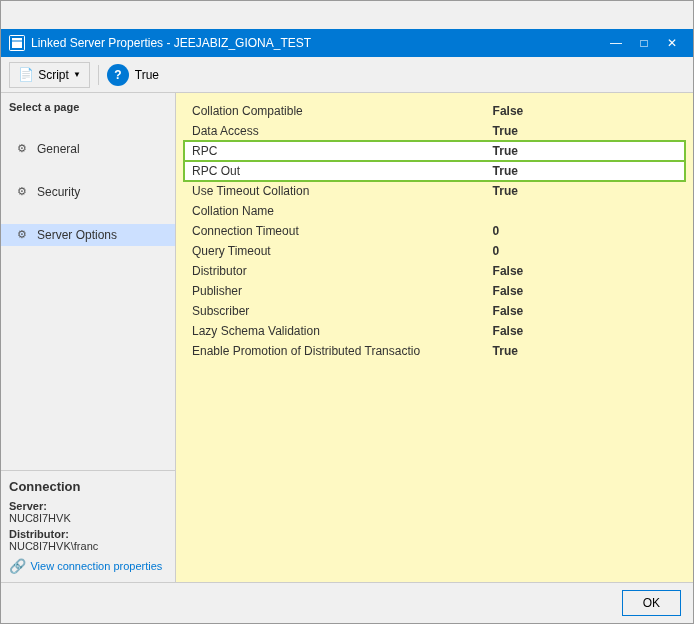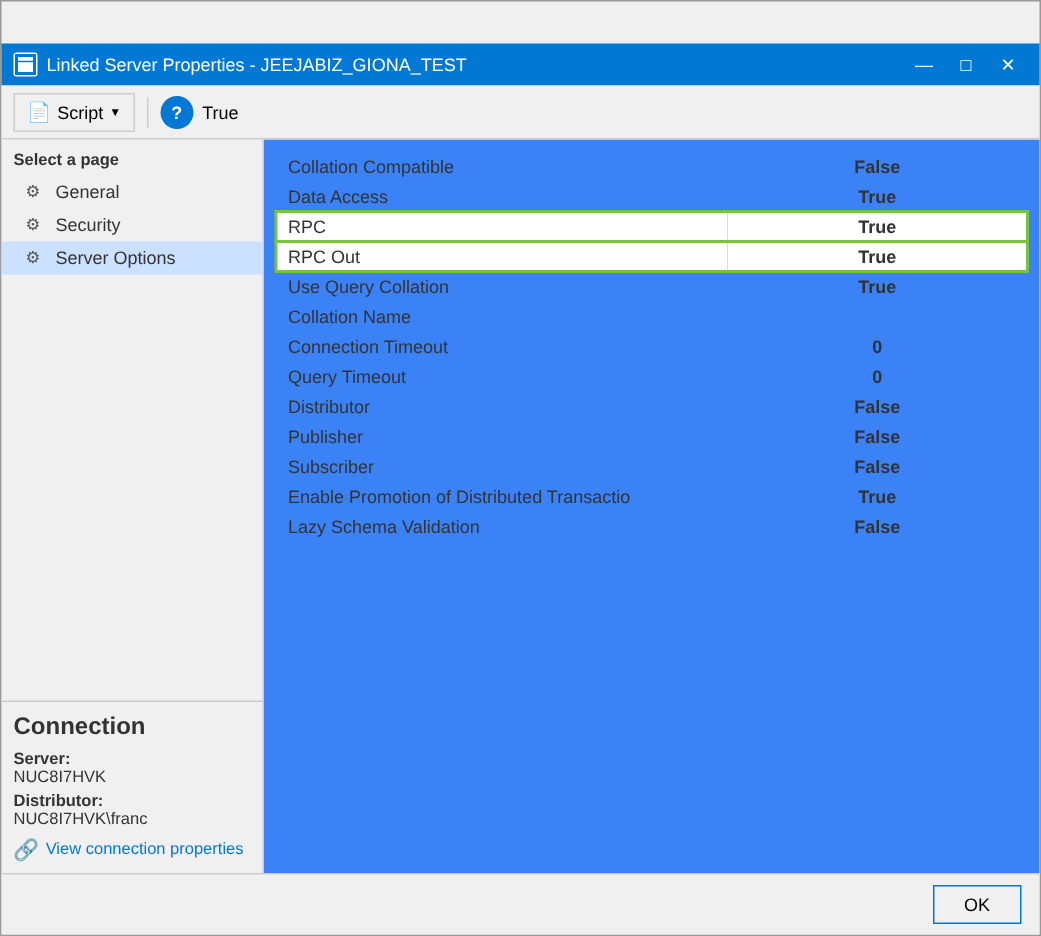--- a/index.html
+++ b/index.html
@@ -98,20 +98,21 @@
       flex: 1;
       overflow: hidden;
     }
     .sidebar {
       width: 175px;
       background: #f0f0f0;
       border-right: 1px solid #ccc;
       display: flex;
       flex-direction: column;
       flex-shrink: 0;
+      gap: 21px;
     }
     .sidebar-header {
       padding: 8px 8px 4px 8px;
       font-size: 11px;
       font-weight: bold;
       color: #333;
     }
     .sidebar-item {
       display: flex;
       align-items: center;
@@ -128,21 +129,21 @@
       font-size: 11px;
       color: #555;
     }
     .connection-section {
       border-top: 1px solid #ccc;
       padding: 8px;
       margin-top: auto;
     }
     .connection-title {
       font-weight: bold;
-      font-size: 16px;
+      font-size: 13px;
       margin-bottom: 6px;
       color: #333;
     }
     .connection-label {
       font-weight: bold;
       font-size: 11px;
       color: #333;
     }
     .connection-value {
       font-size: 11px;
@@ -175,21 +176,21 @@
     .progress-spinner {
       width: 28px;
       height: 28px;
       border-radius: 50%;
       border: 3px solid #ddd;
       border-top: 3px solid #aaa;
       flex-shrink: 0;
     }
     .right-panel {
       flex: 1;
-      background: #3b82f6;
+      background: #fef9c3;
       padding: 8px;
       overflow-y: auto;
     }
     .properties-table {
       width: 100%;
       border-collapse: collapse;
     }
     .properties-table tr {
       height: 20px;
     }
@@ -198,21 +199,20 @@
       font-size: 12px;
       color: #333;
       border: none;
     }
     .properties-table tr td:first-child {
       width: 60%;
       color: #333;
     }
     .properties-table tr td:last-child {
       font-weight: bold;
-      text-align: center;
     }
     .row-highlighted {
       background: white;
       outline: 2px solid #92c353;
       outline-offset: -1px;
     }
     .footer {
       border-top: 1px solid #ccc;
       padding: 20px 12px;
       display: flex;
@@ -329,21 +329,21 @@
             </tr>
             <tr class="row-highlighted" style="outline: rgb(123, 196, 56) solid 2px; outline-offset: -1px;">
               <td>RPC</td>
               <td style="font-weight: bold;">True</td>
             </tr>
             <tr class="row-highlighted" style="outline: rgb(123, 196, 56) solid 2px; outline-offset: -1px;">
               <td>RPC Out</td>
               <td style="font-weight: bold;">True</td>
             </tr>
             <tr>
-              <td>Use Query Collation</td>
+              <td>Use Timeout Collation</td>
               <td style="font-weight: bold;">True</td>
             </tr>
             <tr>
               <td>Collation Name</td>
               <td style="font-weight: bold;"></td>
             </tr>
             <tr>
               <td>Connection Timeout</td>
               <td style="font-weight: bold;">0</td>
             </tr>
@@ -357,26 +357,26 @@
             </tr>
             <tr>
               <td>Publisher</td>
               <td style="font-weight: bold;">False</td>
             </tr>
             <tr>
               <td>Subscriber</td>
               <td style="font-weight: bold;">False</td>
             </tr>
             <tr>
+              <td>Lazy Schema Validation</td>
+              <td style="font-weight: bold;">False</td>
+            </tr>
+            <tr>
               <td>Enable Promotion of Distributed Transactio</td>
               <td style="font-weight: bold;">True</td>
-            </tr>
-            <tr>
-              <td>Lazy Schema Validation</td>
-              <td style="font-weight: bold;">False</td>
             </tr>
           </tbody>
       </table>
     </div>
   </div>
 
   <div class="footer">
     <button class="footer-btn ok">OK</button>
   </div>
 </div>

